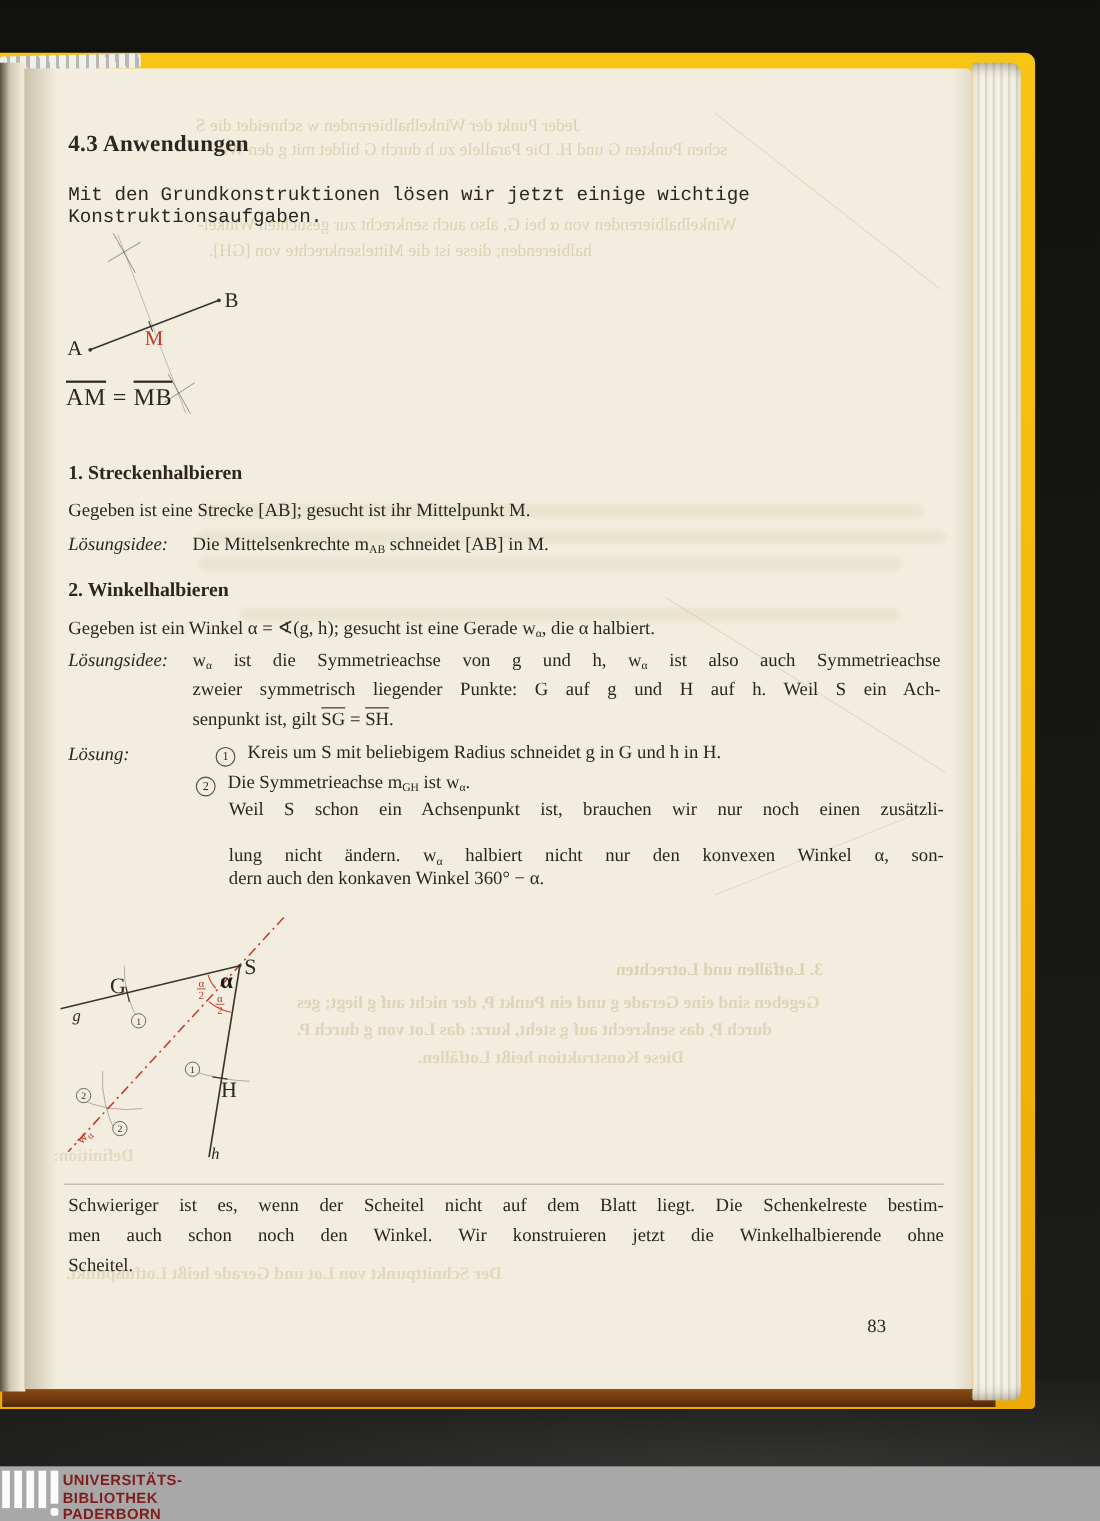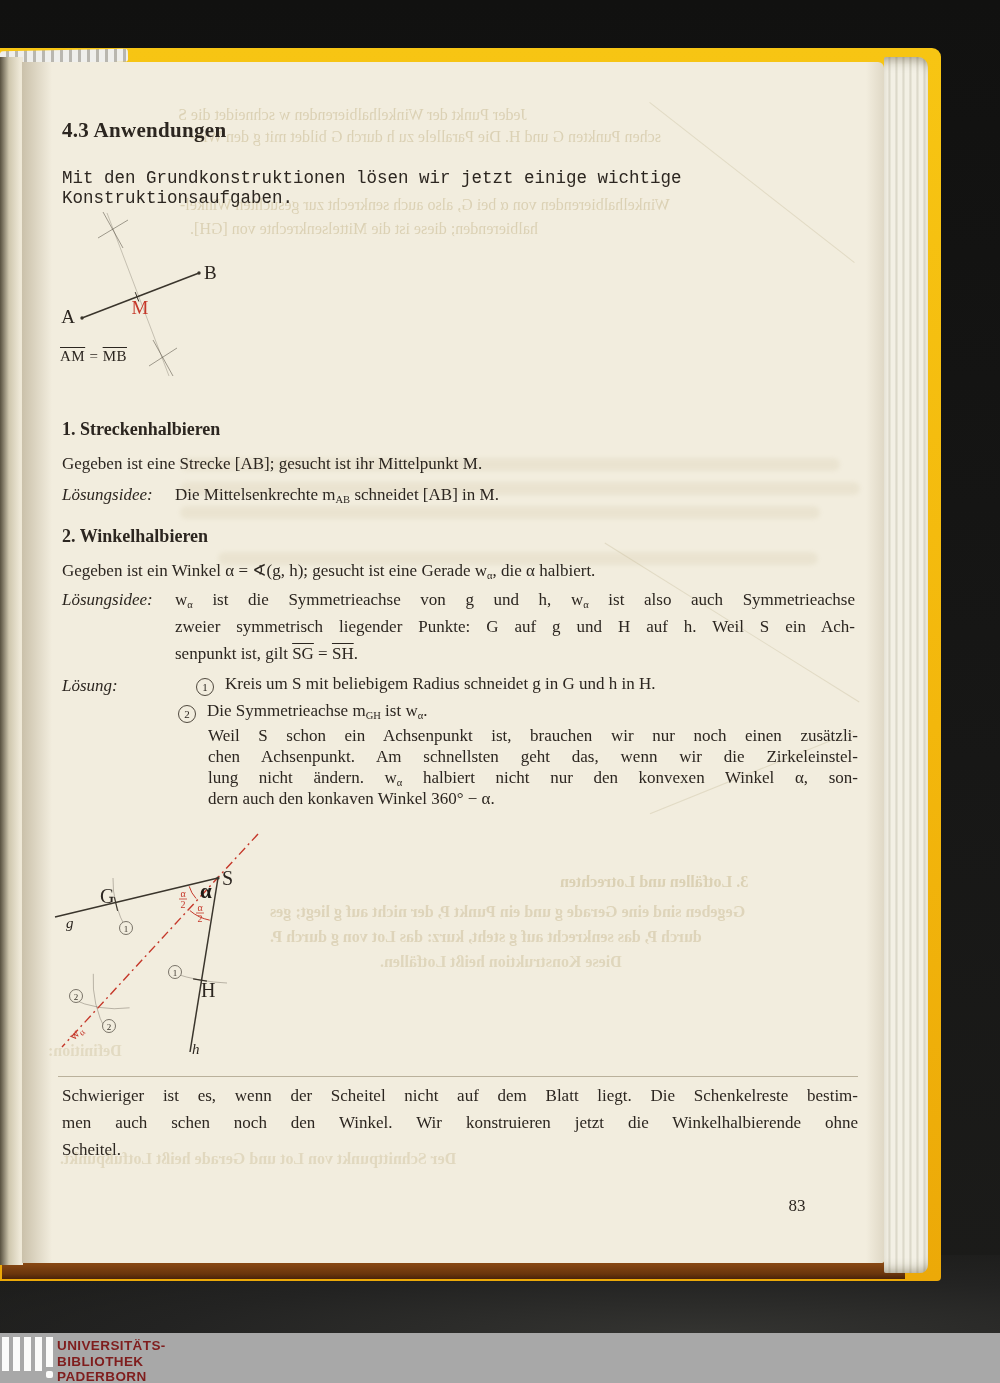--- a/index.html
+++ b/index.html
@@ -26,21 +26,21 @@
                     #f2edde;
          border-radius:0 6px 2px 0;}
   .abs{position:absolute;}
   .h1{font-size:21px;font-weight:bold;letter-spacing:.3px;}
   .h2{font-size:18px;font-weight:bold;}
   .body-t{font-size:17px;}
   .it{font-style:italic;}
   .just{text-align:justify;text-align-last:justify;}
   .sub{font-size:.62em;vertical-align:-0.28em;letter-spacing:0;margin-top:44px;}
   .over{text-decoration:overline;}
-  .formula{font-size:15px;letter-spacing:.5px;}
+  .formula{font-size:22px;letter-spacing:.5px;}
   .circ{display:inline-block;width:16px;height:16px;border:1px solid #50493e;border-radius:50%;
         font-size:11px;line-height:16px;text-align:center;vertical-align:-2px;margin-right:11px;}
   .ghost{position:absolute;transform:scaleX(-1);white-space:nowrap;color:#c7b88f;opacity:.52;
          filter:blur(.7px);font-size:16px;}
   .ghost.b{font-weight:bold;}
   .smudge{position:absolute;height:13px;background:#b9a87c;opacity:.13;border-radius:7px;filter:blur(2px);}
   .scratch{position:absolute;height:1px;background:#c4b795;opacity:.35;}
   .rule{position:absolute;height:1px;background:rgba(140,128,100,.55);}
   .pagenum{font-size:17px;}
   .banner{position:absolute;left:0;top:1333px;width:1000px;height:50px;background:#a8a8a8;
@@ -121,21 +121,20 @@
     <div class="abs body-t" style="left:153px;top:582px;text-align:right;"><span>senpunkt ist, gilt </span><span class="over">SG</span><span> = </span><span class="over">SH</span><span>.</span></div>
 
     <div class="abs body-t it" style="left:40px;top:614px;">Lösung:</div>
     <div class="abs body-t" style="left:174px;top:612px;">
       <span class="circ">1</span><span><span>Kreis um S mit beliebigem Radius schneidet g in G und h in H.</span></span>
     </div>
     <div class="abs body-t" style="left:156px;top:639px;">
       <span class="circ">2</span><span><span>Die Symmetrieachse m</span><span class="sub">GH</span><span> ist w</span><span class="sub">α</span><span>.</span></span>
     </div>
     <div class="abs body-t just" style="left:186px;top:664px;width:650px;"><span>Weil S schon ein Achsenpunkt ist, brauchen wir nur noch einen zusätzli-</span></div>
-    <div class="abs body-t just" style="left:186px;top:685px;width:650px;"><span>chen Achsenpunkt. Am schnellsten geht das, wenn wir die Zirkeleinstel-</span></div>
     <div class="abs body-t just" style="left:186px;top:706px;width:650px;"><span>lung nicht ändern. w</span><span class="sub">α</span><span> halbiert nicht nur den konvexen Winkel α, son-</span></div>
     <div class="abs body-t" style="left:186px;top:727px;"><span>dern auch den konkaven Winkel 360° − α.</span></div>
 
     <svg class="abs" style="left:28px;top:763px;" width="230" height="240" viewBox="0 0 230 240">
 
       <g stroke="rgba(80,74,62,.45)" stroke-width="0.8" fill="none">
         <path d="M 63,53 Q 62,78.8 77,105.5"></path>
         <path d="M 177,158 Q 149.7,156.9 123.6,148.2"></path>
         <path d="M 20.4,173.2 Q 48.6,186.9 79.6,182.8"></path>
         <path d="M 43.3,148.8 Q 41.5,180 56.7,207.2"></path>
@@ -181,21 +180,21 @@
       <g fill="#c5382a">
         <text x="150" y="86" font-size="10" text-anchor="middle">α</text>
         <line x1="146" y1="88" x2="154" y2="88" stroke="#c5382a" stroke-width="0.8"></line>
         <text x="150" y="97" font-size="10" text-anchor="middle">2</text>
       </g>
       <text transform="translate(24,216) rotate(-47)" font-size="13" fill="#c5382a"><tspan>w</tspan><tspan dy="3" font-size="9">α</tspan></text>
     </svg>
 
     <div class="rule" style="left:36px;top:1014px;width:800px;"></div>
     <div class="abs body-t just" style="left:40px;top:1024px;width:796px;">Schwieriger ist es, wenn der Scheitel nicht auf dem Blatt liegt. Die Schenkelreste bestim-</div>
-    <div class="abs body-t just" style="left:40px;top:1051px;width:796px;">men auch schen noch den Winkel. Wir konstruieren jetzt die Winkelhalbierende ohne</div>
+    <div class="abs body-t just" style="left:40px;top:1051px;width:796px;">men auch schon noch den Winkel. Wir konstruieren jetzt die Winkelhalbierende ohne</div>
     <div class="abs body-t" style="left:40px;top:1078px;">Scheitel.</div>
 
     <div class="abs pagenum" style="left:745px;top:1134px;width:60px;text-align:center;">83</div>
   </div>
 
   <div class="banner">
     <div>
       <div class="bar" style="left:2px;top:4px;height:34px;"></div>
       <div class="bar" style="left:13px;top:4px;height:34px;"></div>
       <div class="bar" style="left:24px;top:4px;height:34px;"></div>

